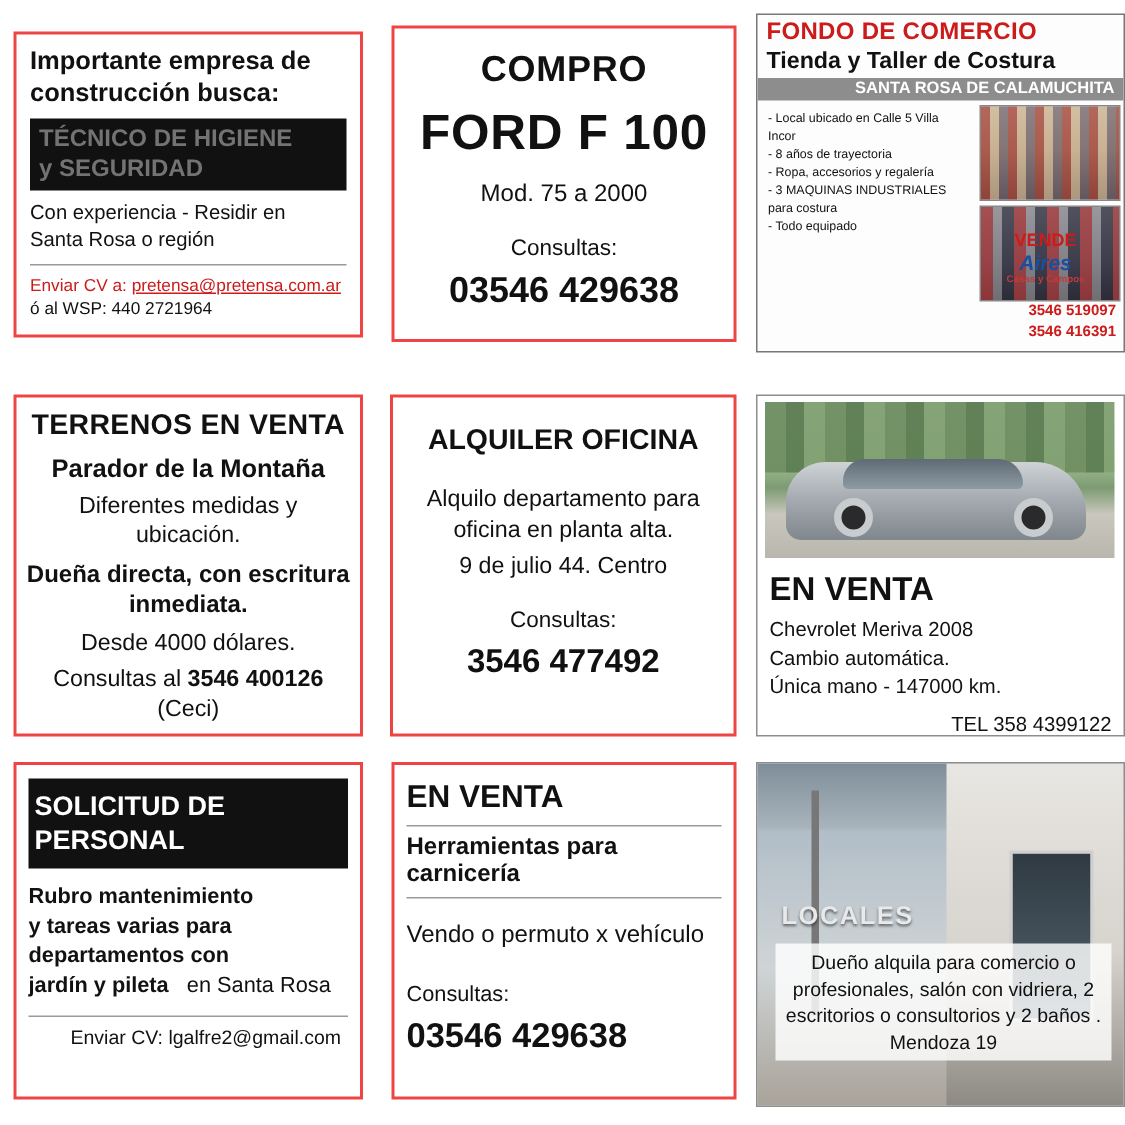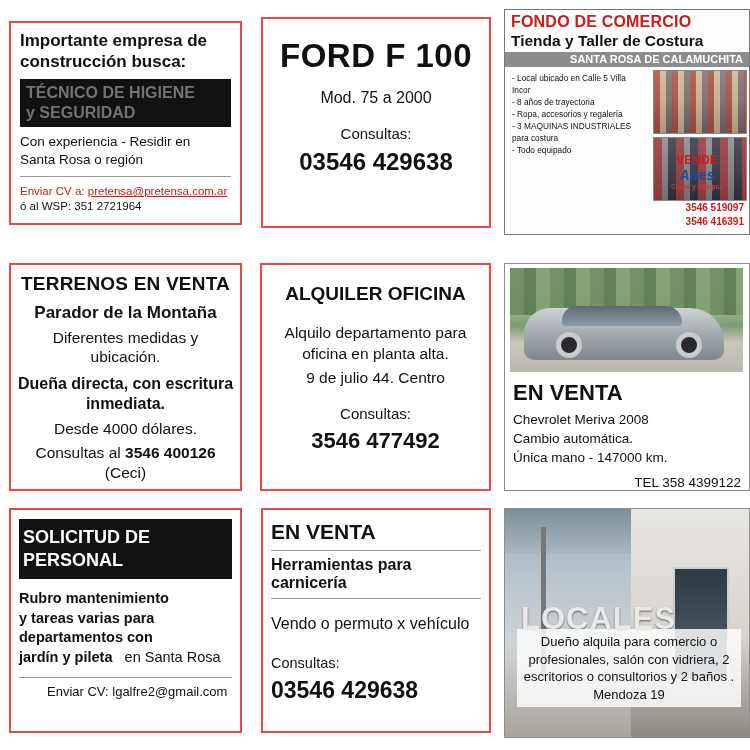--- a/index.html
+++ b/index.html
@@ -133,21 +133,21 @@
   
   .ad9{left:4px;top:8px;right:0;bottom:12px;padding:0;border:1px solid #8d8d8d;
     background:linear-gradient(180deg,#9fb0bd 0%, #b9c4cc 30%, #cfd4d6 60%, #a9a39a 100%);}
   .ad9 .bld{position:absolute;right:0;top:0;width:118px;height:100%;
     background:linear-gradient(180deg,#e8e6e2 0%, #d7d3cd 55%, #8d8a84 100%);}
   .ad9 .door{position:absolute;right:20px;top:58px;width:52px;height:110px;
     background:linear-gradient(180deg,#2f3a42,#55646e);border:2px solid #cfcfcf;}
   .ad9 .post{position:absolute;left:36px;top:18px;width:5px;height:150px;background:#777;}
   .ad9 .roof{position:absolute;left:0;top:0;width:100%;height:44px;
     background:linear-gradient(180deg,#7e8e99,#aab5bd);}
-  .ad9 .title{position:absolute;left:16px;top:92px;font-size:31px;font-weight:bold;color:#e9e9e9;
+  .ad9 .title{position:absolute;left:16px;top:92px;font-size:17px;font-weight:bold;color:#e9e9e9;
     letter-spacing:1px;text-shadow:0 1px 2px rgba(0,0,0,.55);}
   .ad9 .txt{position:absolute;left:12px;right:8px;top:120px;
     background:rgba(255,255,255,.82);font-size:13px;line-height:1.35;text-align:center;
     padding:4px 3px;color:#111;}
 </style>
 </head>
 <body>
 
 <div class="grid">
 
@@ -160,26 +160,27 @@
       </div>
       <div class="body">
         <div>Con experiencia - Residir en</div>
         <div>Santa Rosa o región</div>
       </div>
       <div class="sep"></div>
       <div class="red">
         <span>Enviar CV a:</span>
         <a href="#">pretensa@pretensa.com.ar</a>
       </div>
-      <div class="wsp">ó al WSP: 351 2721964</div>
+      <div class="wsp">ó al WSP: 440 2721964</div>
     </div>
   </div>
 
   <div class="cell">
     <div class="card ad2">
+      <div class="t1">COMPRO</div>
       <div class="t2">FORD F 100</div>
       <div class="t3">Mod. 75 a 2000</div>
       <div class="t4">Consultas:</div>
       <div class="t5">03546 429638</div>
     </div>
   </div>
 
   <div class="cell">
     <div class="card ad3">
       <div class="hdr">FONDO DE COMERCIO</div>

